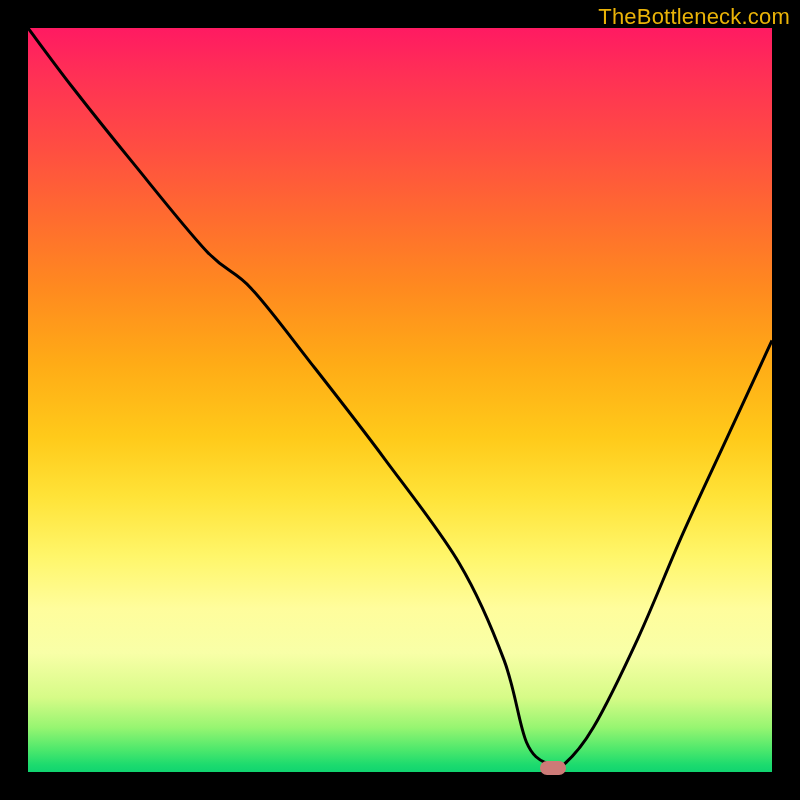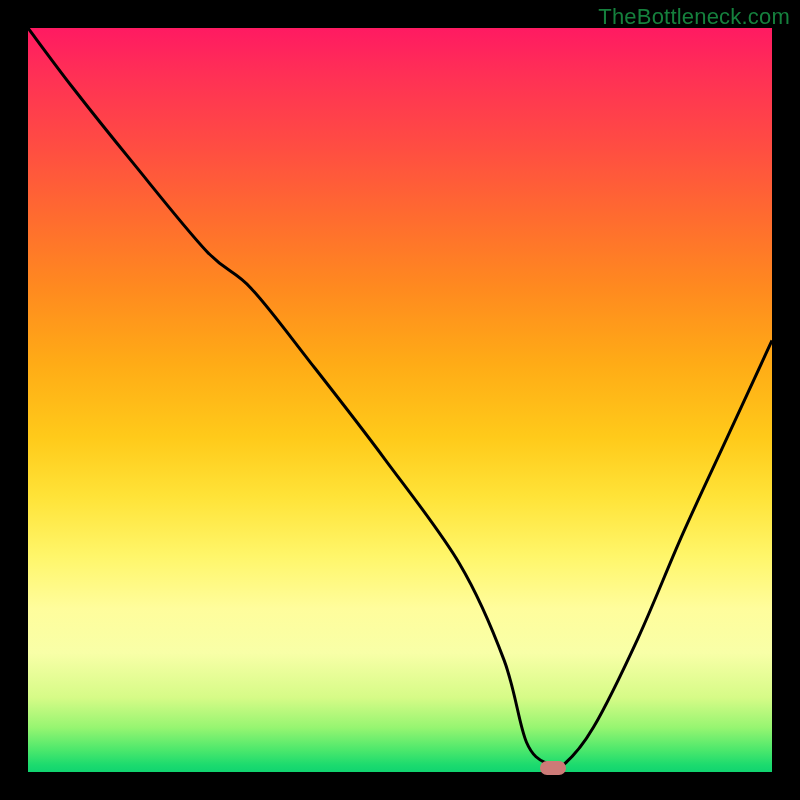--- a/index.html
+++ b/index.html
@@ -17,21 +17,21 @@
     width: 800px;
     height: 800px;
     background: #000;
   }
   .watermark {
     position: absolute;
     top: 4px;
     right: 10px;
     font-family: Arial, Helvetica, sans-serif;
     font-size: 22px;
-    color: #15803d;
+    color: #eab308;
     font-weight: 500;
     letter-spacing: 0.2px;
   }
   .plot {
     position: absolute;
     left: 28px;
     top: 28px;
     width: 744px;
     height: 744px;
   }

